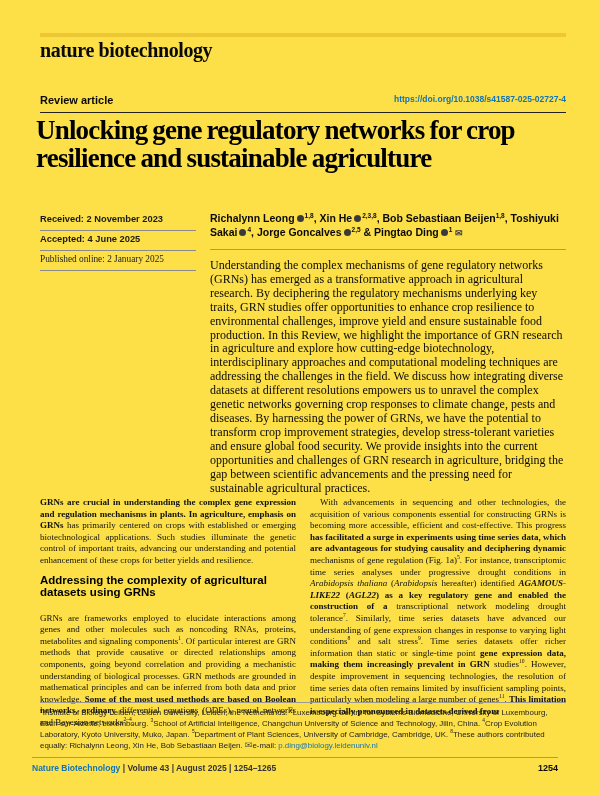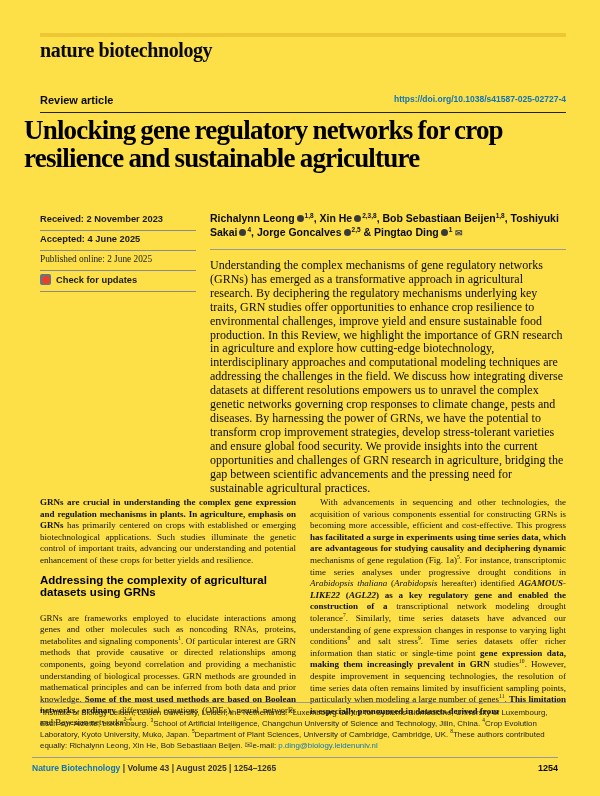--- a/index.html
+++ b/index.html
@@ -7,21 +7,21 @@
         font-family:"Liberation Sans",sans-serif;color:#111;}
   .abs{position:absolute;}
   
   .band{top:33px;left:40px;width:526px;height:4px;background:#eec734;}
   .brand{top:39px;left:40px;font-family:"Liberation Serif",serif;font-weight:700;
          font-size:20px;letter-spacing:-0.4px;color:#0a0a0a;}
   .kindrow{top:94px;left:40px;width:526px;display:flex;justify-content:space-between;align-items:flex-start;}
   .kind{font-weight:700;font-size:11px;color:#0a0a0a;}
   .doi{font-size:8.5px;font-weight:700;color:#1273b5;}
   .rule-dark{top:112px;left:40px;width:526px;border-top:1.4px solid #222;}
-  .title{top:116px;left:24px;width:530px;font-family:"Liberation Serif",serif;font-weight:700;
+  .title{top:116px;left:36px;width:530px;font-family:"Liberation Serif",serif;font-weight:700;
          font-size:27px;line-height:28px;letter-spacing:-0.8px;word-spacing:-1px;color:#000;}
   
   .meta{top:211px;left:40px;width:526px;display:grid;grid-template-columns:156px 356px;column-gap:14px;}
   .daterow{font-size:9.3px;font-weight:700;color:#1a1a1a;padding:3px 0 6px 0;border-bottom:1px solid #8a8a8a;}
   .daterow.serif{font-family:"Liberation Serif",serif;font-weight:400;color:#222;}
   .checkrow{display:flex;align-items:center;gap:5px;}
   .cm{width:11px;height:11px;border-radius:2px;background:#68757f;position:relative;flex:0 0 auto;}
   .cm::after{content:'';position:absolute;left:1.5px;top:1.5px;width:8px;height:8px;border-radius:50%;background:#e8402d;}
   .authors{font-size:10.5px;line-height:14px;font-weight:700;color:#0a0a0a;}
   .authors sup{font-weight:700;}
@@ -63,25 +63,21 @@
 
   <h1 class="abs title" style="margin:0;">
     <div>Unlocking gene regulatory networks for crop</div>
     <div>resilience and sustainable agriculture</div>
   </h1>
 
   <div class="abs meta">
     <aside>
       <div class="daterow">Received: 2 November 2023</div>
       <div class="daterow">Accepted: 4 June 2025</div>
-      <div class="daterow serif">Published online: 2 June 2025</div>
-      <div class="daterow checkrow">
-        <span class="cm"></span>
-        <span>Check for updates</span>
-      </div>
+      <div class="daterow serif">Published online: 2 January 2025</div>
     </aside>
     <div>
       <p class="authors" style="margin:0;"><span>Richalynn Leong</span><span class="orcid"></span><sup>1,8</sup>, <span>Xin He</span><span class="orcid"></span><sup>2,3,8</sup>, <span>Bob Sebastiaan Beijen</span><sup>1,8</sup>, <span>Toshiyuki Sakai</span><span class="orcid"></span><sup>4</sup>, <span>Jorge Goncalves</span><span class="orcid"></span><sup>2,5</sup> &amp; <span>Pingtao Ding</span><span class="orcid"></span><sup>1</sup><span class="env"> ✉</span></p>
       <div class="abs-rule"></div>
       <p class="abstract">Understanding the complex mechanisms of gene regulatory networks (GRNs) has emerged as a transformative approach in agricultural research. By deciphering the regulatory mechanisms underlying key traits, GRN studies offer opportunities to enhance crop resilience to environmental challenges, improve yield and ensure sustainable food production. In this Review, we highlight the importance of GRN research in agriculture and explore how cutting-edge biotechnology, interdisciplinary approaches and computational modeling techniques are addressing the challenges in the field. We discuss how integrating diverse datasets at different resolutions empowers us to unravel the complex genetic networks governing crop responses to climate change, pests and diseases. By harnessing the power of GRNs, we have the potential to transform crop improvement strategies, develop stress-tolerant varieties and ensure global food security. We provide insights into the current opportunities and challenges of GRN research in agriculture, bridging the gap between scientific advancements and the pressing need for sustainable agricultural practices.</p>
     </div>
   </div>
 
   <div class="abs bodycols">
     <div class="col">

